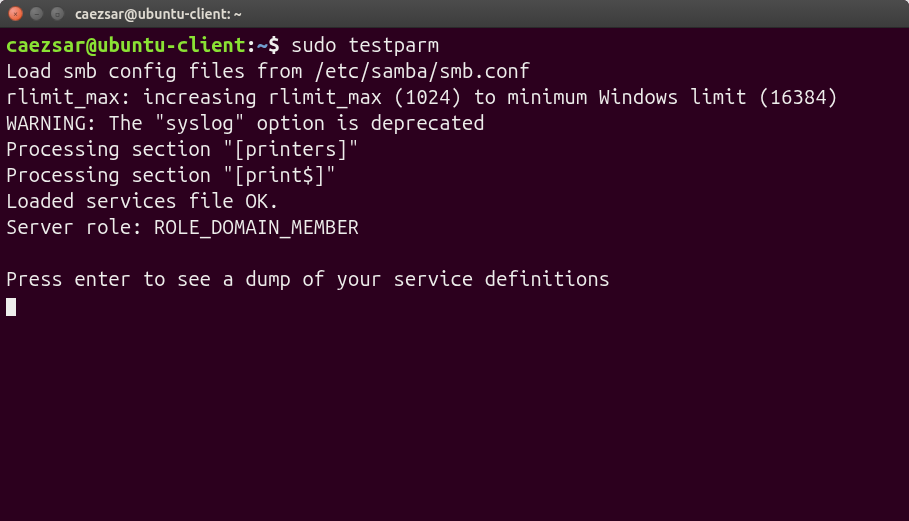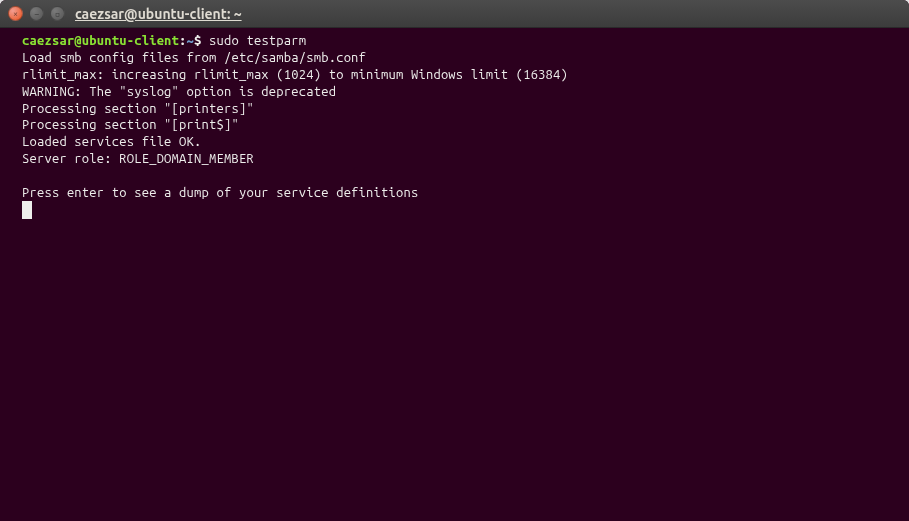--- a/index.html
+++ b/index.html
@@ -54,25 +54,24 @@
     }
     .btn-max {
       background: radial-gradient(circle at 30% 30%, #7a7a7a, #555);
     }
     .title-text {
       color: #dfdbd2;
       font-size: 14px;
       font-weight: bold;
       margin-left: 10px;
       font-family: Ubuntu, sans-serif;
-      text-decoration: underline;
     }
     .terminal-body {
-      padding: 4px 22px;
-      font-size: 13px;
+      padding: 4px 6px;
+      font-size: 20px;
       line-height: 1.3;
       color: #eeeeec;
       font-family: 'Ubuntu Mono', 'DejaVu Sans Mono', monospace;
       white-space: pre;
       letter-spacing: 0.2px;
     }
     .prompt-user {
       color: #8ae234;
       font-weight: bold;
     }

